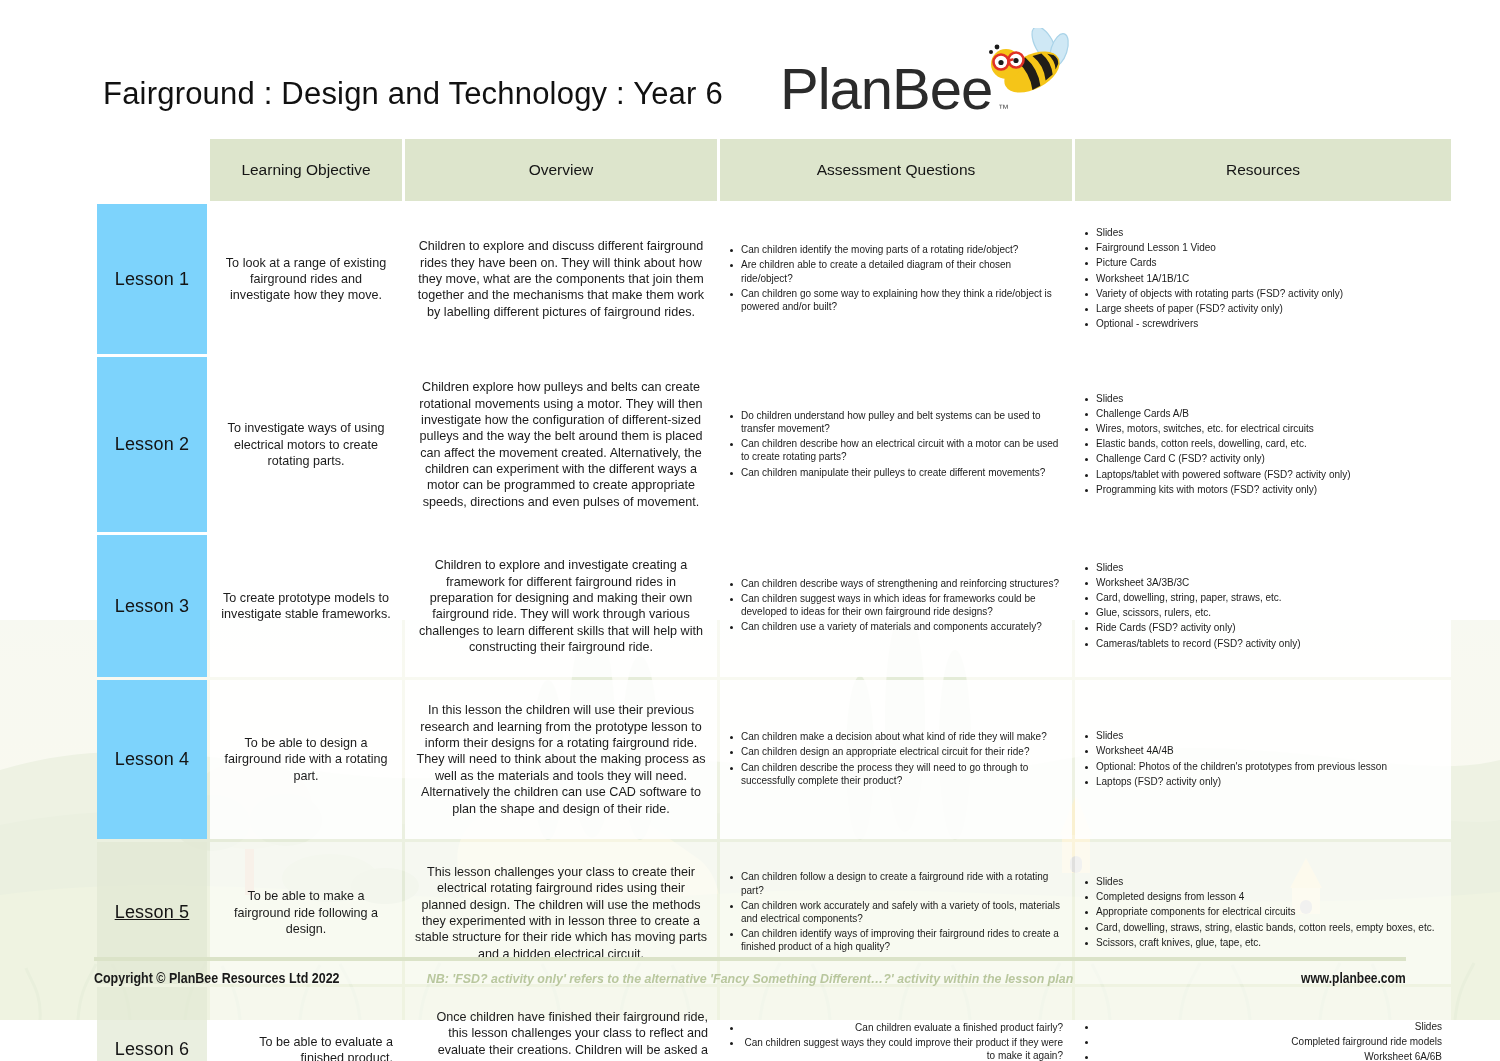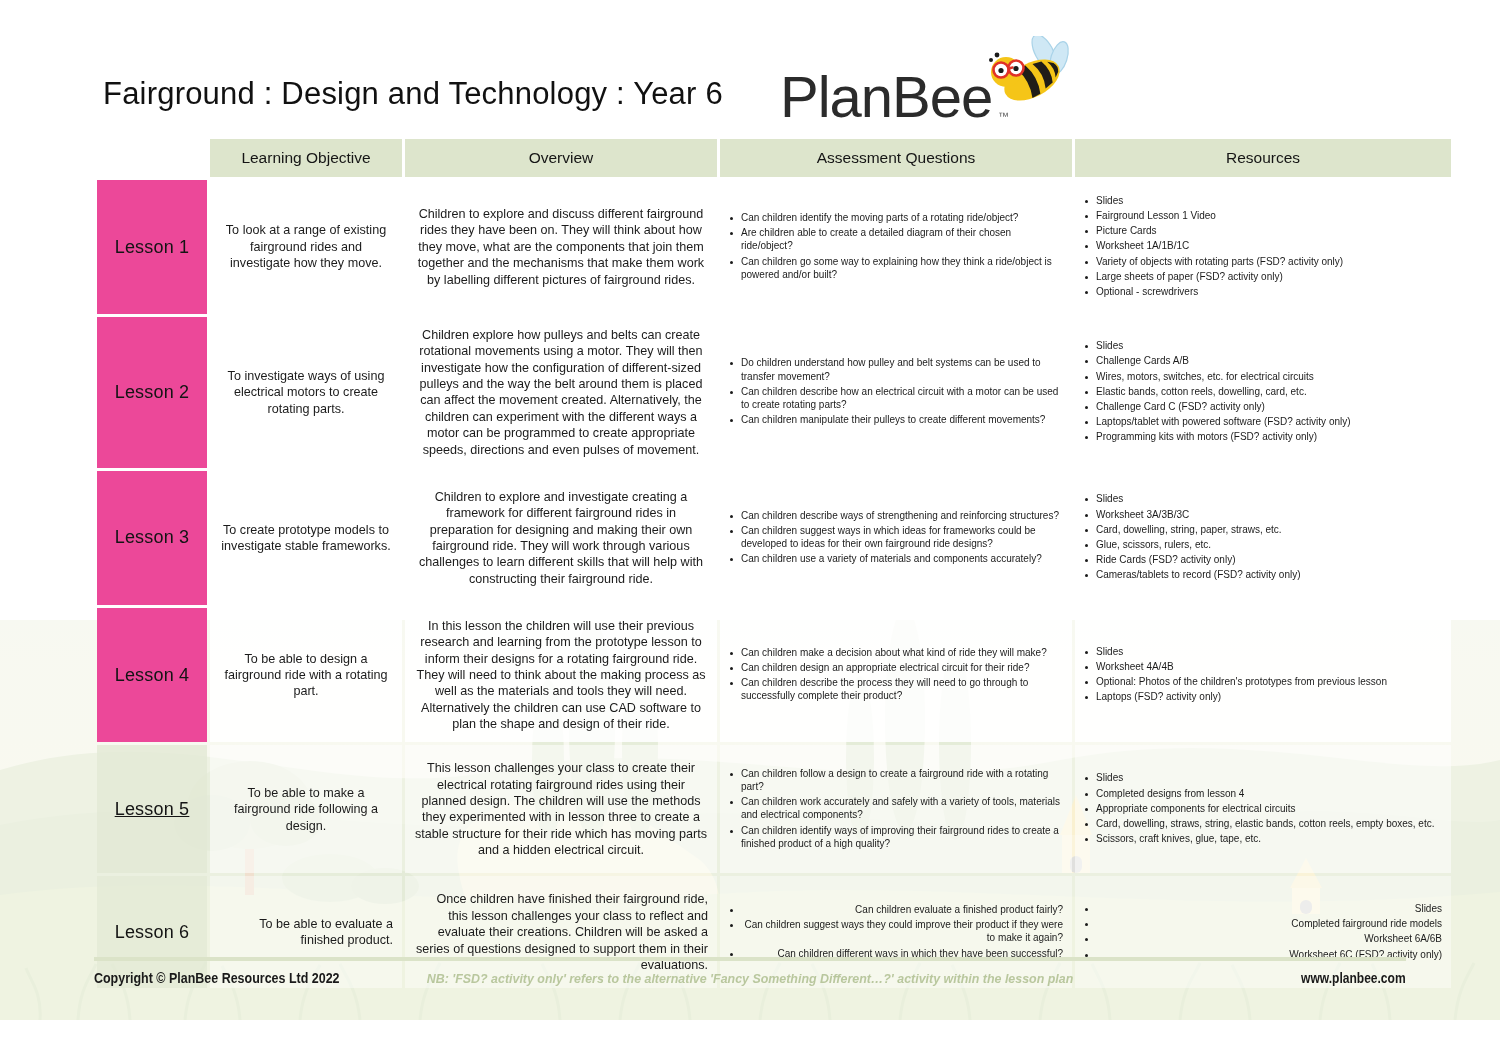--- a/index.html
+++ b/index.html
@@ -33,21 +33,21 @@
     font-size: 31px;
     font-weight: 400;
     color: #111111;
     letter-spacing: 0.2px;
     white-space: nowrap;
   }
 
   
   #logo {
     position: absolute;
-    right: 108px; top: 36px;
+    right: 108px; top: 28px;
     width: 300px; height: 100px;
   }
   #logo-text {
     position: absolute;
     left: 0; bottom: 10px;
     font-size: 58px;
     font-weight: 400;
     color: #2b2b2b;
     letter-spacing: -1px;
     line-height: 1;
@@ -65,42 +65,42 @@
     position: absolute;
     left: 94px; top: 136px;
     width: 1312px;
     border-collapse: separate;
     border-spacing: 3px;
     table-layout: fixed;
     z-index: 2;
   }
   #plan-table td, #plan-table th {
     vertical-align: middle;
-    padding: 10px 9px;
+    padding: 22px 9px;
     font-weight: 400;
   }
   .col-lesson  { width: 110px; }
   .col-lo      { width: 192px; }
   .col-ov      { width: 312px; }
   .col-aq      { width: 352px; }
   .col-res     { width: 376px; }
 
   th.hdr {
     background: #dde5cc;
     color: #151515;
     font-size: 15.5px;
     font-weight: 700;
     text-align: center;
     height: 38px;
     padding: 6px 4px;
   }
   th.hdr-blank { background: transparent; border: none; }
 
   td.lesson-cell {
-    background: #ec4899;
+    background: #7dd3fc;
     text-align: center;
     font-size: 18px;
     font-weight: 700;
     color: #141414;
     letter-spacing: 0.2px;
   }
   td.body-cell {
     background: rgba(255,255,255,0.88);
     font-size: 12.6px;
     line-height: 1.30;

